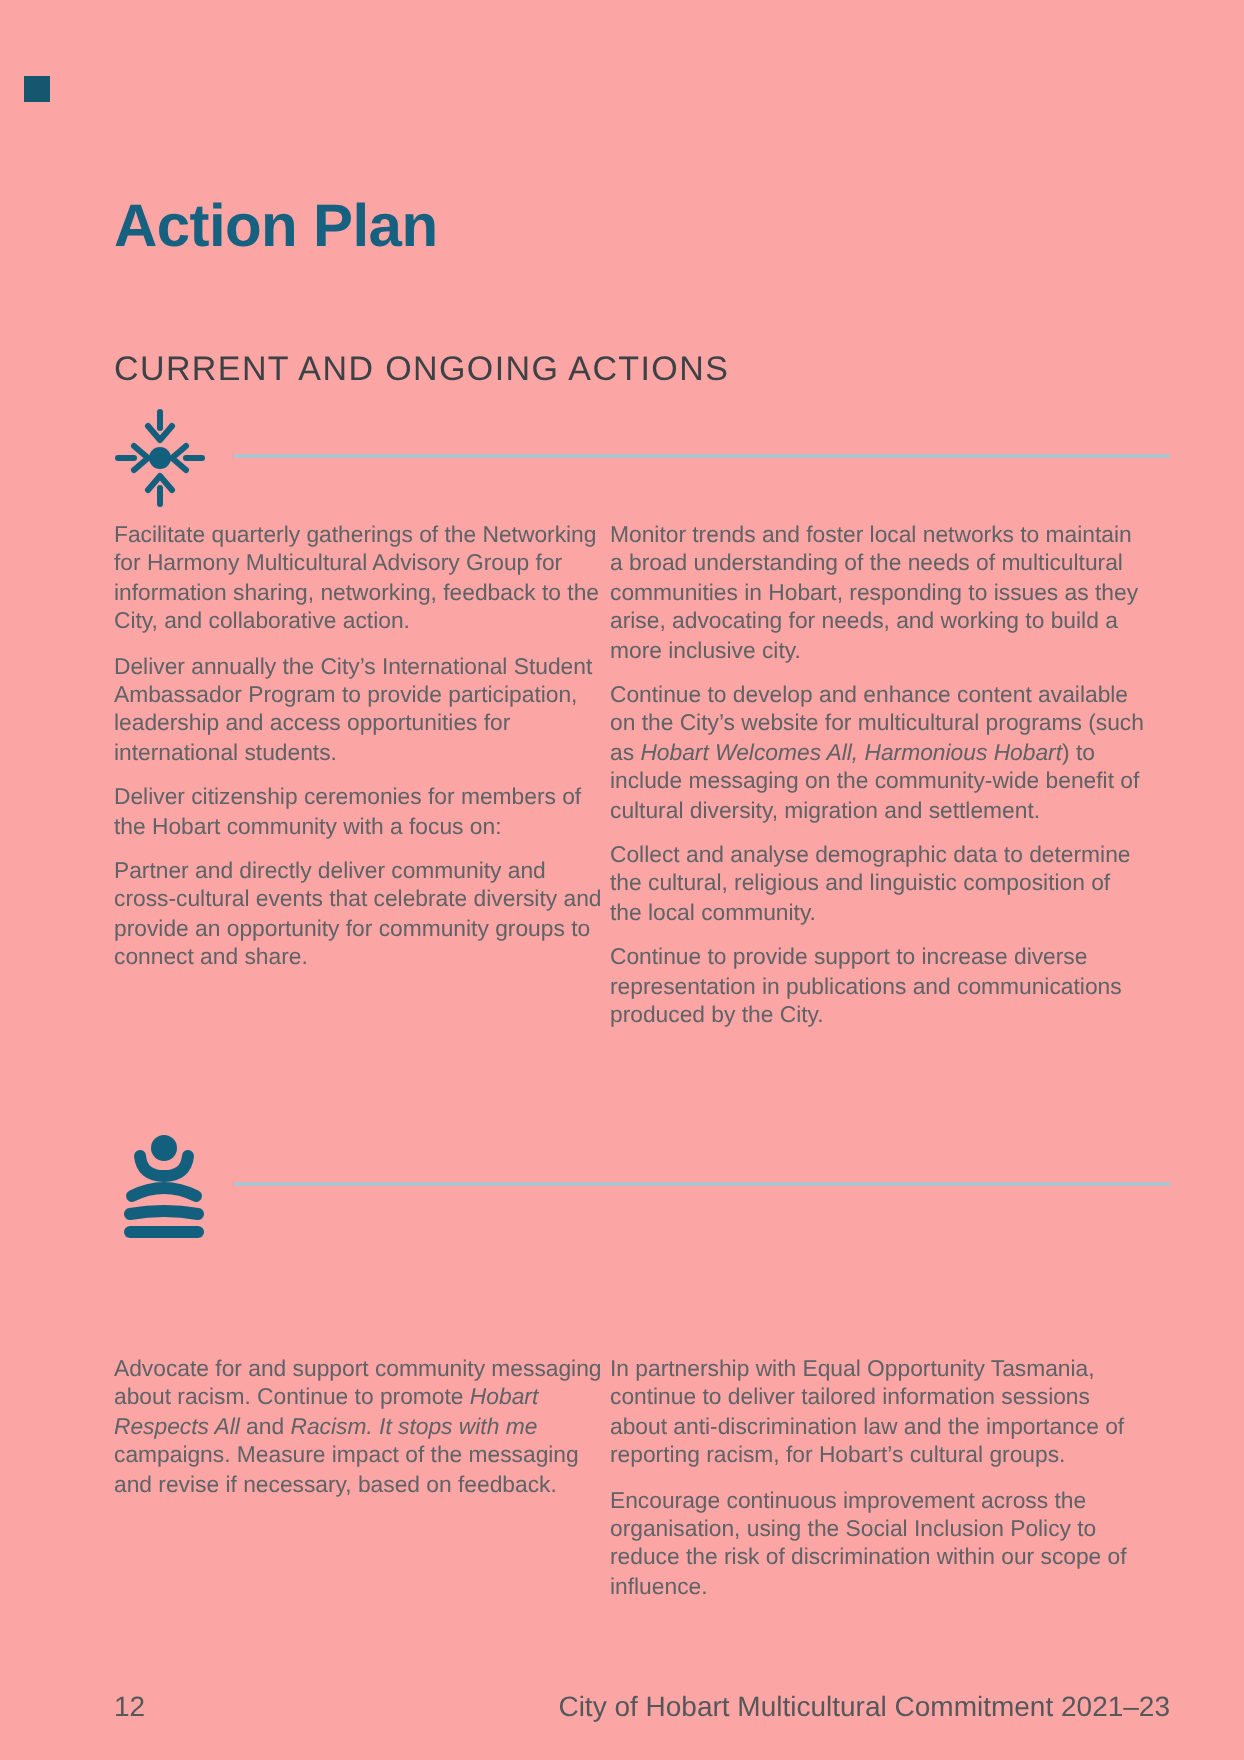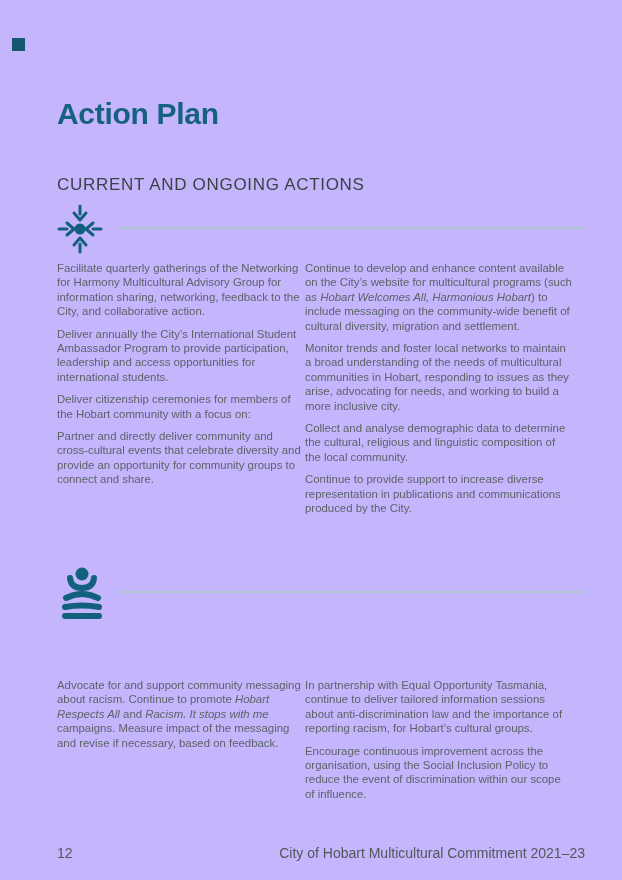--- a/index.html
+++ b/index.html
@@ -1,19 +1,19 @@
 <!DOCTYPE html>
 <html><head>
 <meta charset="utf-8">
 <style>
   html,body{margin:0;padding:0;background:#ffffff;}
   .page{
     position:relative;
     width:622px;height:880px;
-    background:#c4b5fd;
+    background:#fca5a5;
     font-family:"Liberation Sans","DejaVu Sans",sans-serif;
     overflow:hidden;
   }
   .corner-mark{
     position:absolute;left:12px;top:38px;width:13px;height:13px;
     background:#16566f;
   }
   .title{
     position:absolute;left:57px;top:97px;
     font-size:30px;font-weight:700;letter-spacing:-0.3px;
@@ -77,22 +77,22 @@
   </div>
 
   <div class="cols" style="top:261px;">
     <div class="col">
         <p><span>Facilitate quarterly gatherings of the Networking for Harmony Multicultural Advisory Group for information sharing, networking, feedback to the City, and collaborative action.</span></p>
         <p><span>Deliver annually the City’s International Student Ambassador Program to provide participation, leadership and access opportunities for international students.</span></p>
         <p><span>Deliver citizenship ceremonies for members of the Hobart community with a focus on:</span></p>
         <p><span>Partner and directly deliver community and cross-cultural events that celebrate diversity and provide an opportunity for community groups to connect and share.</span></p>
       </div>
     <div class="col">
+        <p><span>Monitor trends and foster local networks to maintain a broad understanding of the needs of multicultural communities in Hobart, responding to issues as they arise, advocating for needs, and working to build a more inclusive city.</span></p>
         <p><span>Continue to develop and enhance content available on the City’s website for multicultural programs (such as </span><em>Hobart Welcomes All, Harmonious Hobart</em><span>) to include messaging on the community-wide benefit of cultural diversity, migration and settlement.</span></p>
-        <p><span>Monitor trends and foster local networks to maintain a broad understanding of the needs of multicultural communities in Hobart, responding to issues as they arise, advocating for needs, and working to build a more inclusive city.</span></p>
         <p><span>Collect and analyse demographic data to determine the cultural, religious and linguistic composition of the local community.</span></p>
         <p><span>Continue to provide support to increase diverse representation in publications and communications produced by the City.</span></p>
       </div>
   </div>
 
   <div class="section-head" style="top:566px;">
     <svg class="icon" width="50" height="54" viewBox="0 0 50 54">
       <circle class="fill" cx="25" cy="8" r="6.5"></circle>
       <path class="thick" d="M13 12 Q 14 22 25 22 Q 36 22 37 12"></path>
       <path class="thick" d="M9 32 Q 25 24 41 32"></path>
@@ -101,21 +101,21 @@
     </svg>
     <div class="rule" style="top:25px;"></div>
   </div>
 
   <div class="cols" style="top:648px;margin-top:30px;">
     <div class="col">
         <p><span>Advocate for and support community messaging about racism. Continue to promote </span><em>Hobart Respects All</em><span> and </span><em>Racism. It stops with me</em><span> campaigns. Measure impact of the messaging and revise if necessary, based on feedback.</span></p>
       </div>
     <div class="col">
         <p><span>In partnership with Equal Opportunity Tasmania, continue to deliver tailored information sessions about anti-discrimination law and the importance of reporting racism, for Hobart’s cultural groups.</span></p>
-        <p><span>Encourage continuous improvement across the organisation, using the Social Inclusion Policy to reduce the event of discrimination within our scope of influence.</span></p>
+        <p><span>Encourage continuous improvement across the organisation, using the Social Inclusion Policy to reduce the risk of discrimination within our scope of influence.</span></p>
       </div>
   </div>
 
   <div class="footer">
     <span>12</span>
     <span>City of Hobart Multicultural Commitment 2021–23</span>
   </div>
 
 </div>
 

